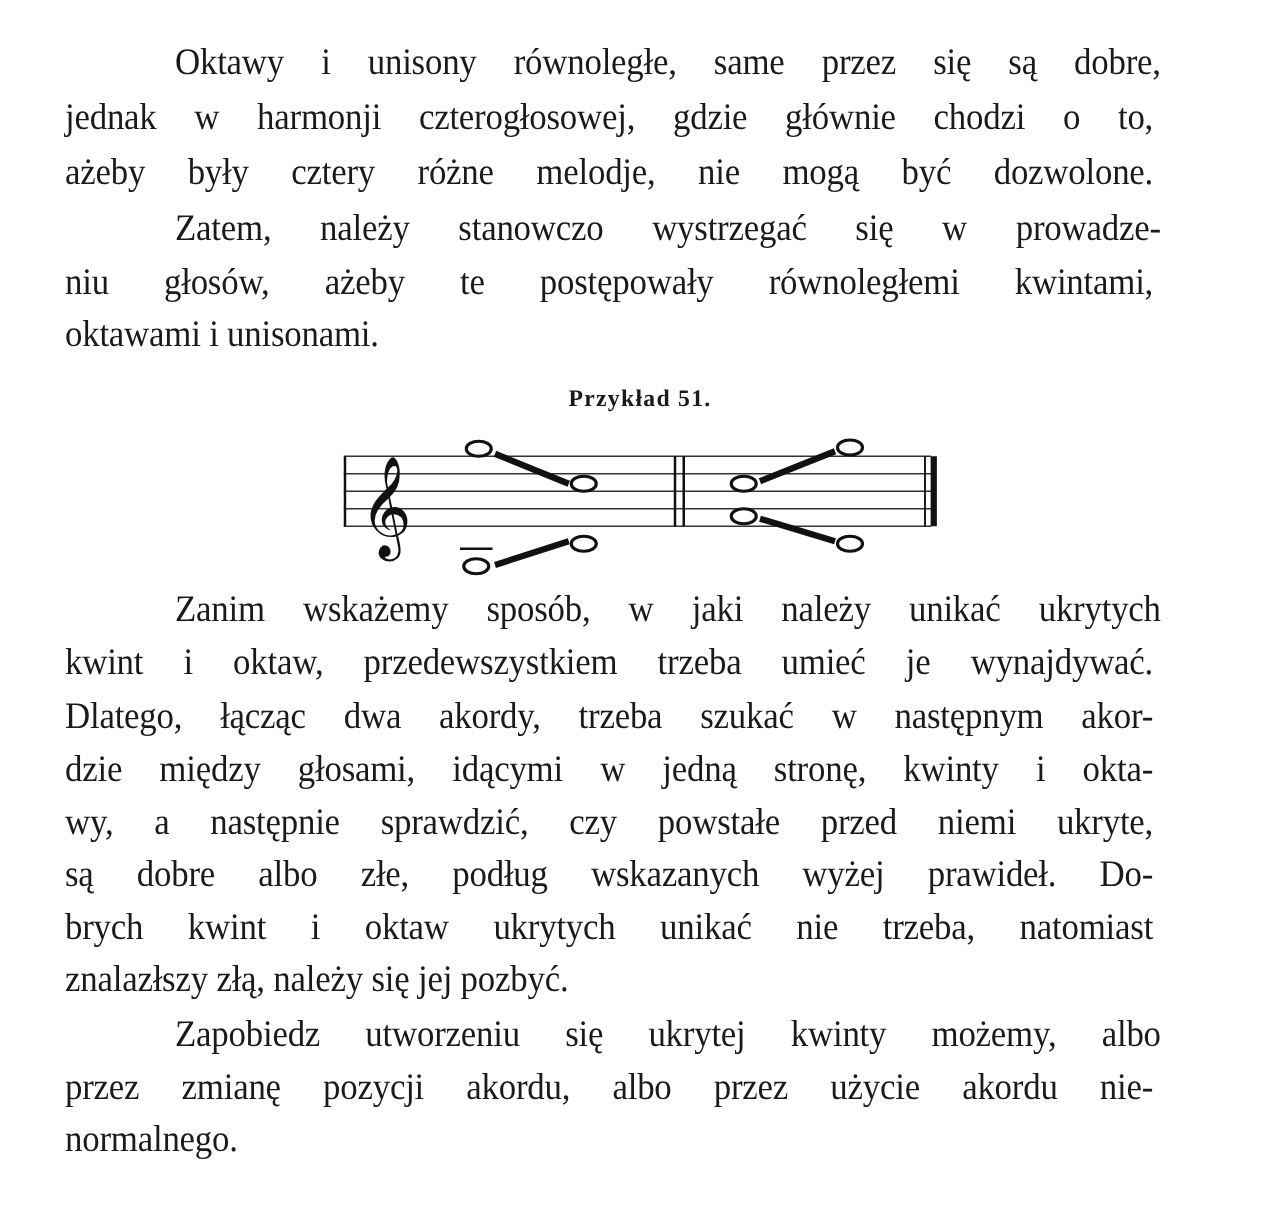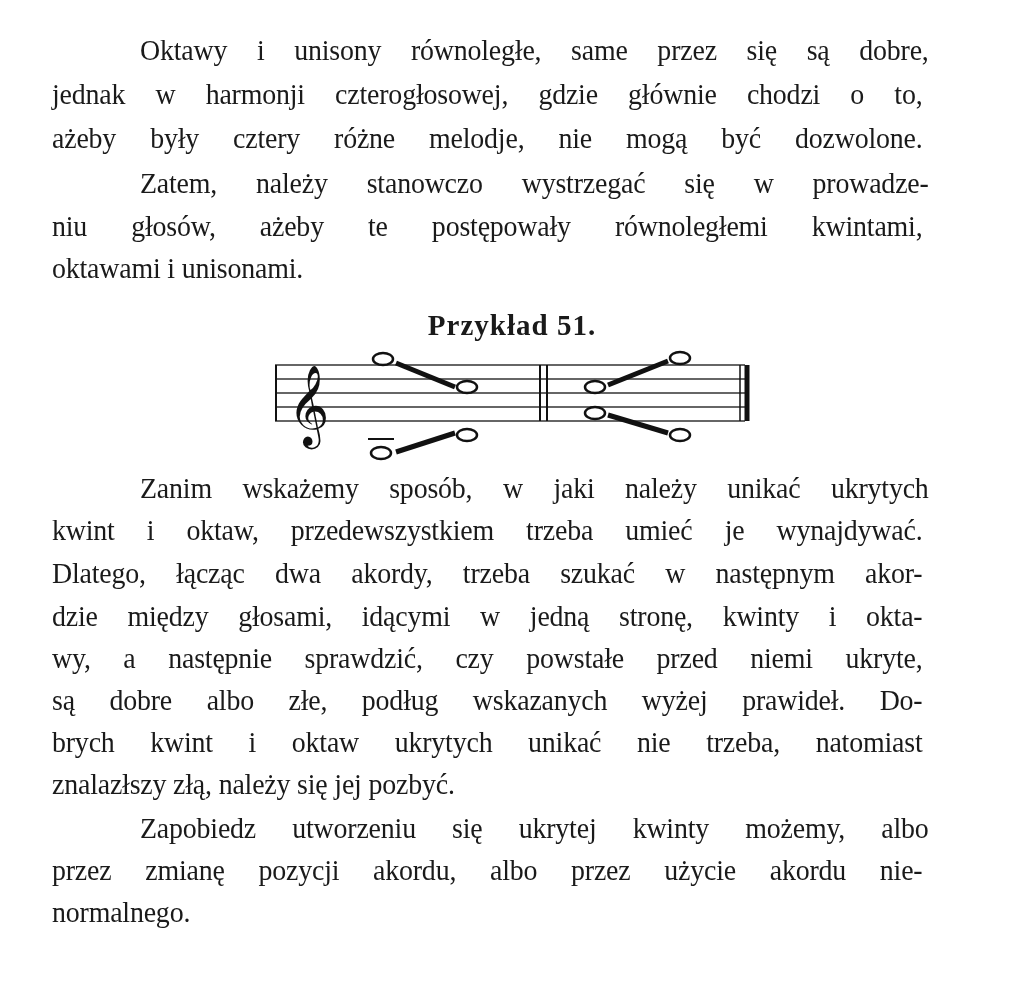--- a/index.html
+++ b/index.html
@@ -5,21 +5,21 @@
     html, body { margin:0; padding:0; background:#ffffff; }
     body { width:1024px; height:982px; position:relative; overflow:hidden;
            font-family:"Liberation Serif", "DejaVu Serif", serif; color:#1a1a1a; }
     .line { position:absolute; left:52px; width:936px; font-size:30px; line-height:36px;
             text-align:justify; text-align-last:justify; white-space:nowrap;
             letter-spacing:-0.2px; transform:scaleX(0.93); transform-origin:left center; }
     .line.indent { left:140px; width:848px; }
     .line.last { text-align-last:left; }
     .line span { display:block; }
     .title { position:absolute; left:0; width:1024px; top:309px; text-align:center;
-             font-size:29px; font-weight:bold; letter-spacing:1px; }
+             font-size:19px; font-weight:bold; letter-spacing:1px; }
     .music { position:absolute; left:270px; top:345px; width:510px; height:120px; }
   </style>
 </head>
 <body>
 
 <div>
 
   <div>
     <div class="line indent" style="top:32px">
         <span>Oktawy i unisony równoległe, same przez się są dobre,</span>

